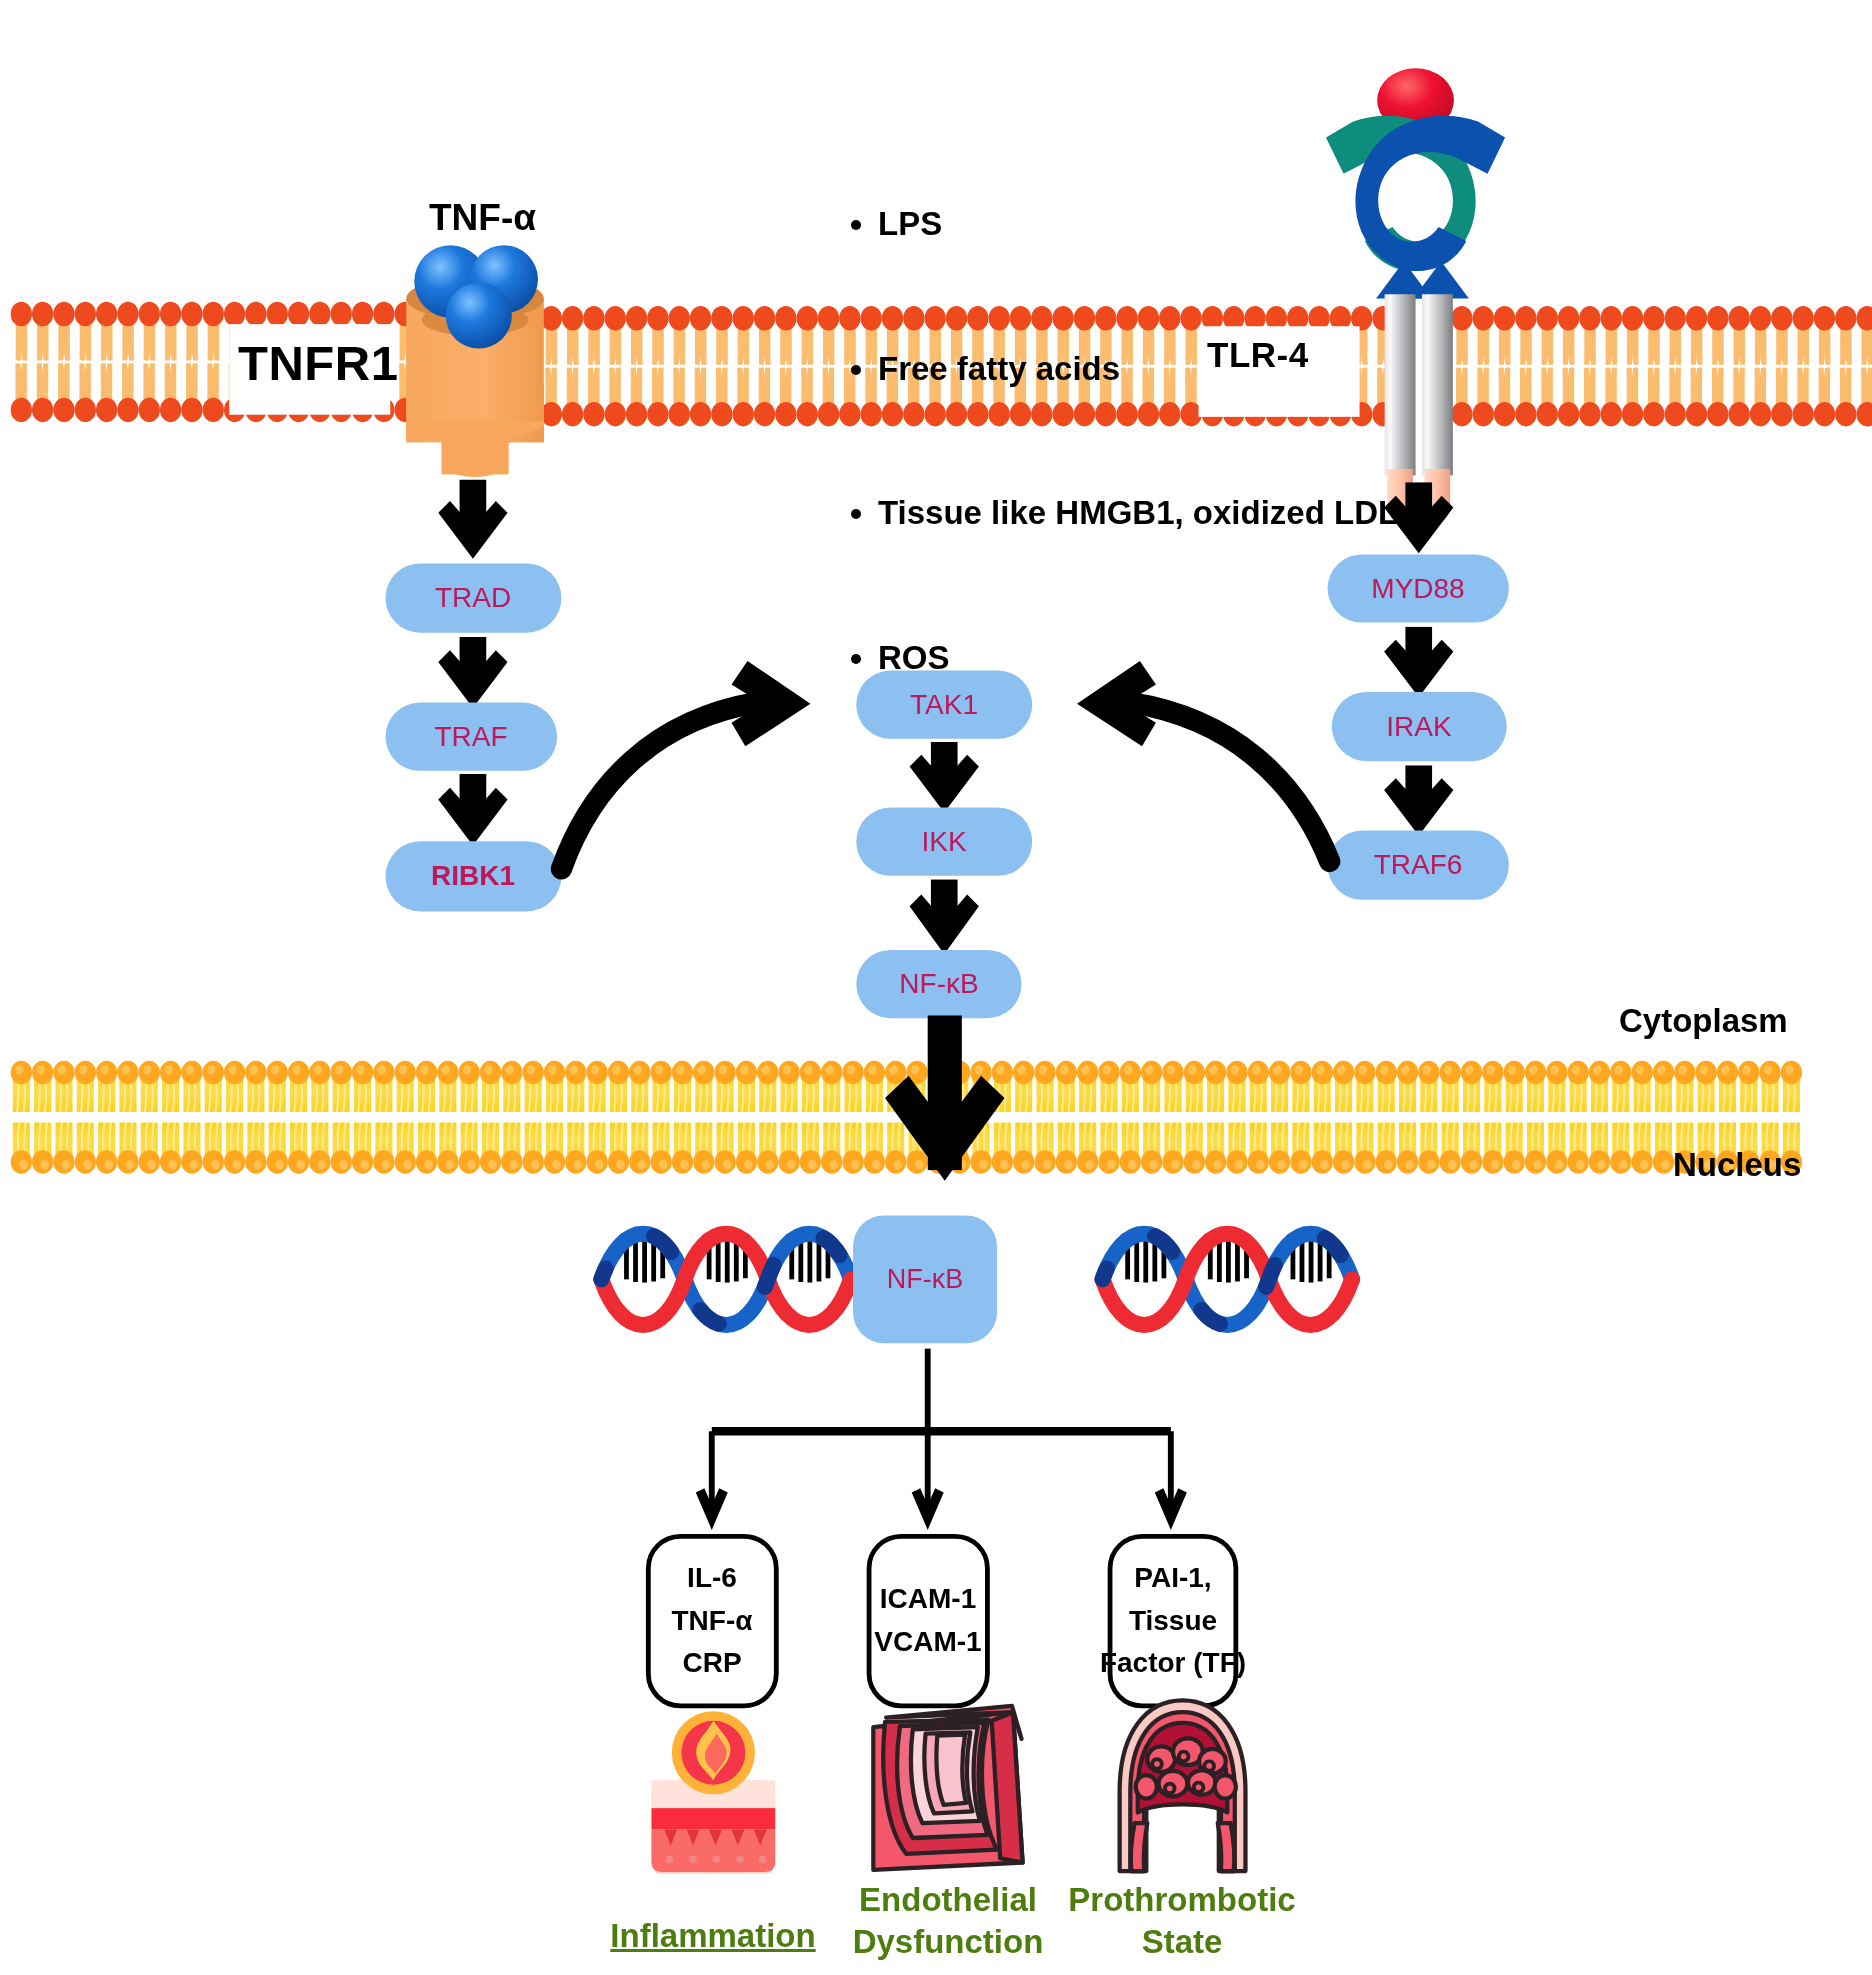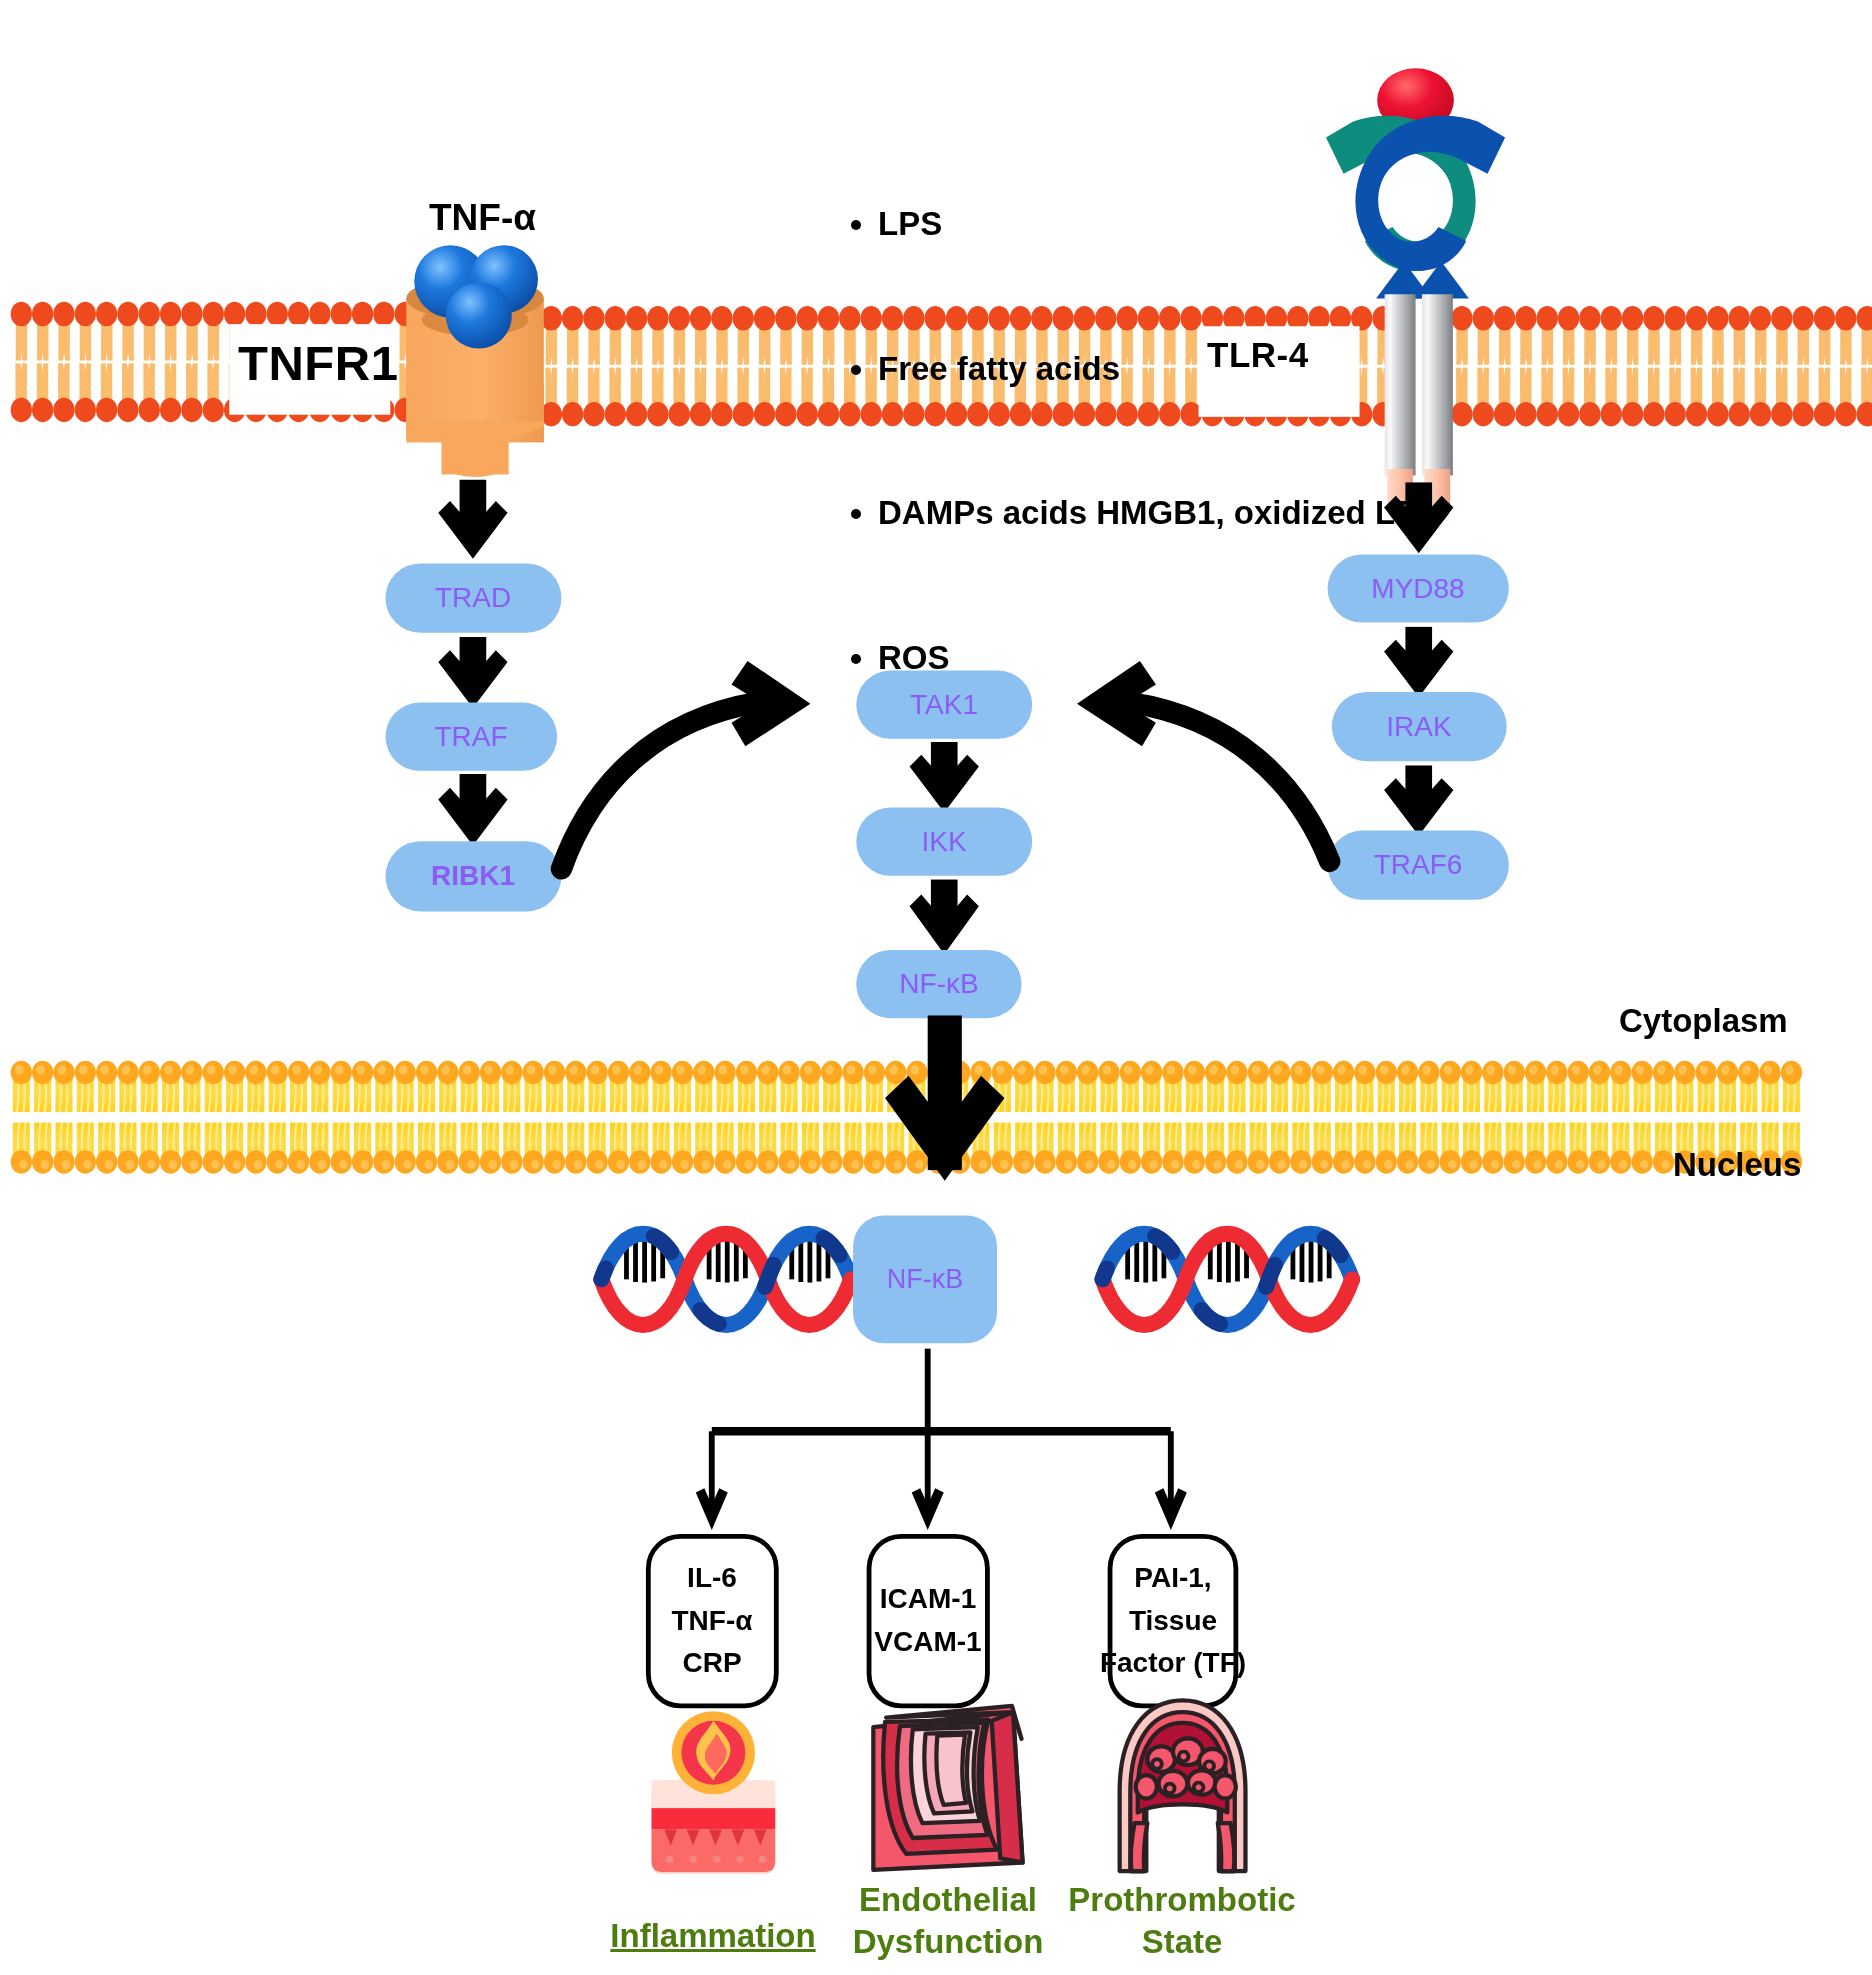--- a/index.html
+++ b/index.html
@@ -48,21 +48,21 @@
   }
   .lbl-nucl {
     left: 1629px; top: 1146px;
     font-size: 33px; font-weight: bold; margin-left: 44px;
   }
 
   
   .node-lbl {
     position: absolute;
     font-size: 28px;
-    color: #8b5cf6;
+    color: #be185d;
     text-align: center;
     transform: translate(-50%, -50%);
     white-space: nowrap;
   }
   .node-lbl.dna { font-size: 27px; }
 
   
   .outbox-lbl {
     position: absolute;
     transform: translate(-50%, -50%);
@@ -773,21 +773,21 @@
                C2144 3478 2146 3452 2152 3420 Z" fill="#F4566B"></path>
       <path d="M2308 3420 C2316 3460 2316 3490 2314 3510 L2290 3510
                C2292 3478 2290 3452 2284 3420 Z" fill="#F4566B"></path>
     </g>
   </svg>
 
   <div class="txt bullets">
     <ul>
       <li>LPS</li>
       <li>Free fatty acids</li>
-      <li>DAMPs acids HMGB1, oxidized LDL</li>
+      <li>Tissue like HMGB1, oxidized LDL</li>
       <li>ROS</li>
     </ul>
   </div>
 
   <div class="txt lbl-tnfa">TNF-α</div>
   <div class="txt lbl-tnfr1">TNFR1</div>
   <div class="txt lbl-tlr4">TLR-4</div>
   <div class="txt lbl-cyto">Cytoplasm</div>
   <div class="txt lbl-nucl">Nucleus</div>
 

